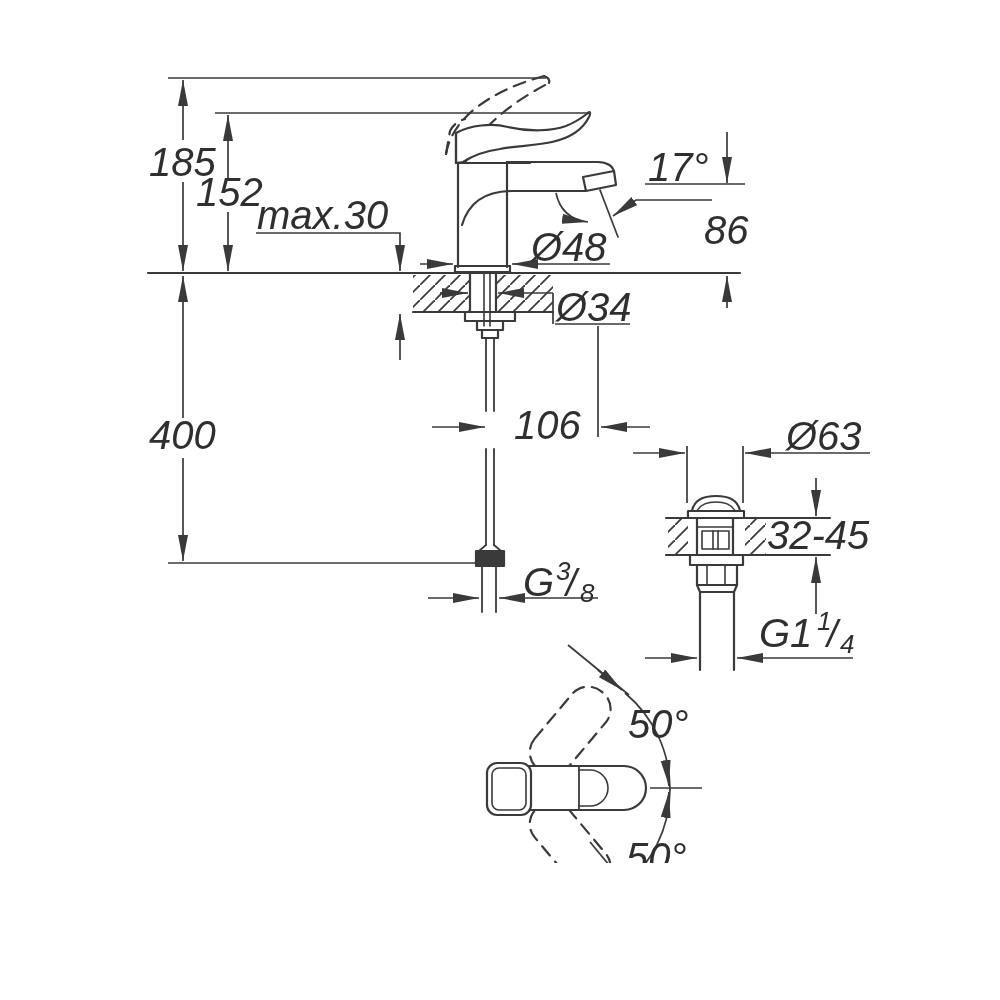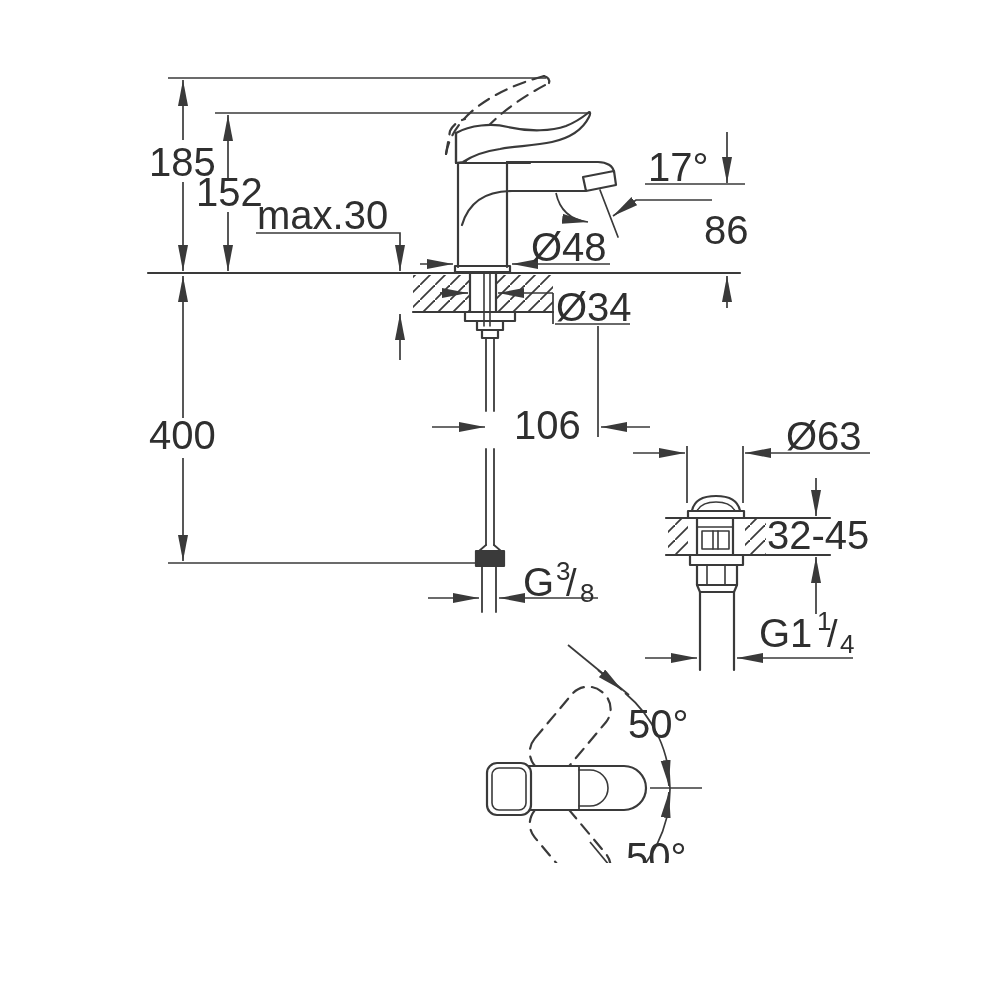--- a/index.html
+++ b/index.html
@@ -1,16 +1,16 @@
 <!DOCTYPE html>
 <html><head>
 <meta charset="utf-8">
 <style>
   html,body{margin:0;padding:0;background:#ffffff;}
-  .stage{width:1000px;height:863px;position:relative;background:#fff;overflow:hidden;}
+  .stage{width:1000px;height:863px;position:relative;background:#fff;overflow:hidden;font-style:italic;}
   svg{display:block;}
   text{font-family:"Liberation Sans","DejaVu Sans",sans-serif;}
   .t40{font-size:40px;}
   .t26{font-size:26px;}
   .t38{font-size:38px;}
   .obj{fill:none;stroke-width:2.2;stroke-linejoin:round;stroke-linecap:round;}
   .dim{fill:none;stroke-width:1.7;stroke-linecap:butt;}
   .dash{stroke-dasharray:12 8;}
 </style>
 </head>

